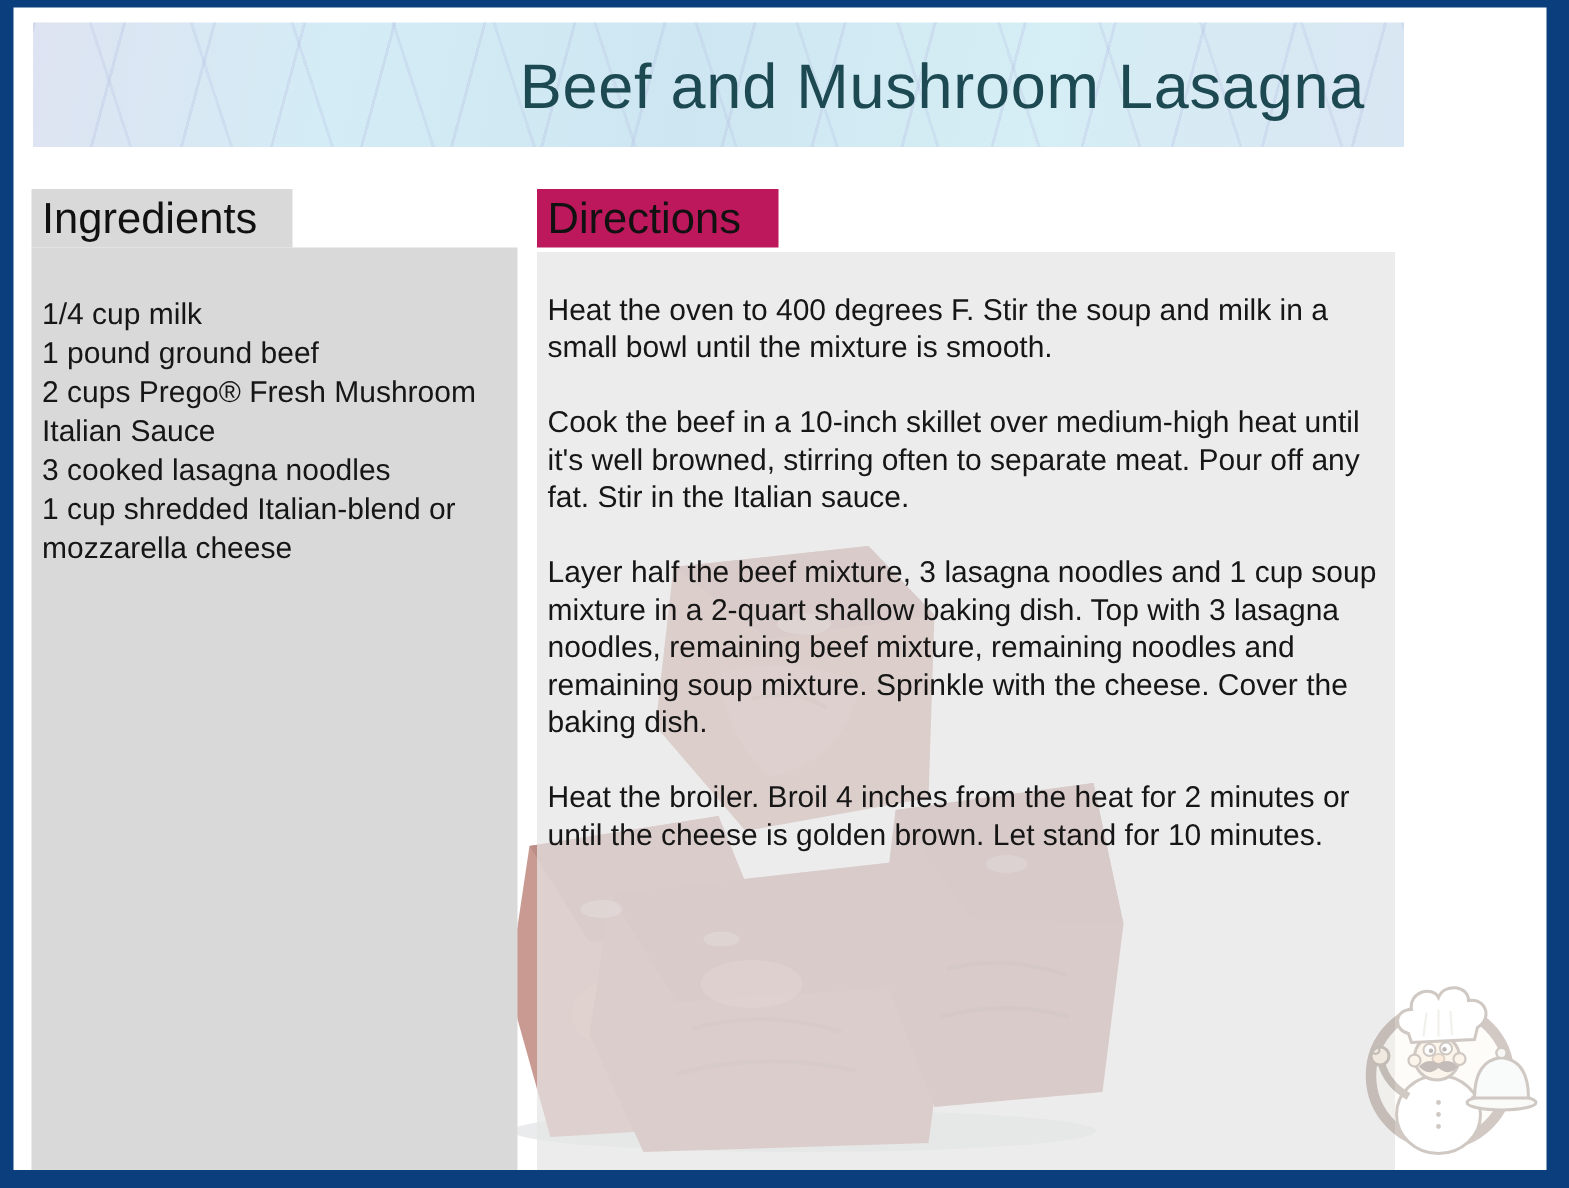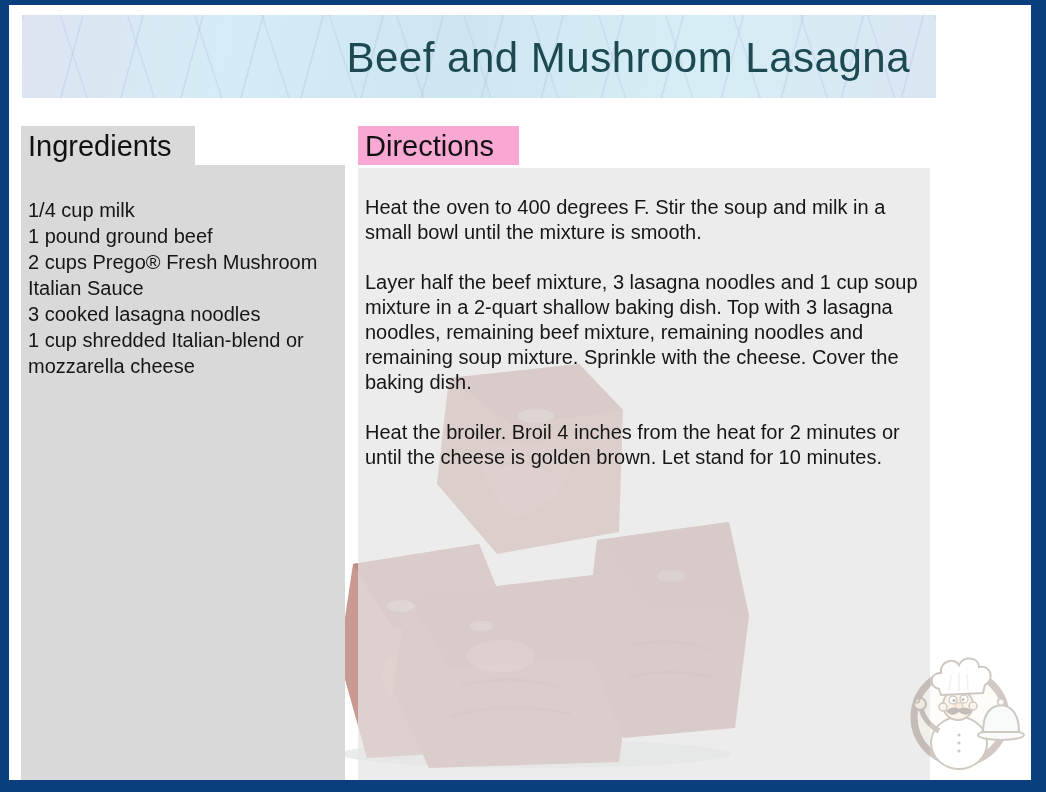--- a/index.html
+++ b/index.html
@@ -27,21 +27,21 @@
     font-size:42px; color:#1d4a52; letter-spacing:0.5px;
     white-space:nowrap;
   }
   
   .panel-heading {
     position:absolute; top:121px; height:39px;
     background:#d9d9d9; color:#111;
     font-size:29px; line-height:41px; padding-left:7px;
   }
   .ing-heading { left:12px; width:174px; }
-  .dir-heading { left:349px; width:161px; background:#f9a8d4; }
+  .dir-heading { left:349px; width:161px; background:#be185d; }
   .ing-body {
     position:absolute; left:12px; top:160px; width:324px; height:615px;
     background:#d9d9d9;
     padding:32px 6px 0 7px;
     font-size:20px; line-height:26px; color:#161616;
   }
   .ing-item { margin:0; }
   .dir-body {
     position:absolute; left:349px; top:163px; width:572px; height:612px;
     background:rgba(228,228,228,0.72);
@@ -103,20 +103,21 @@
       <p class="ing-item">1/4 cup milk</p>
       <p class="ing-item">1 pound ground beef</p>
       <p class="ing-item">2 cups Prego® Fresh Mushroom Italian Sauce</p>
       <p class="ing-item">3 cooked lasagna noodles</p>
       <p class="ing-item">1 cup shredded Italian-blend or mozzarella cheese</p>
     </div>
 
     <div class="panel-heading dir-heading layer-panel">Directions</div>
     <div class="dir-body layer-panel">
       <p class="dir-step">Heat the oven to 400 degrees F. Stir the soup and milk in a small bowl until the mixture is smooth.</p>
+      <p class="dir-step">Cook the beef in a 10-inch skillet over medium-high heat until it's well browned, stirring often to separate meat. Pour off any fat. Stir in the Italian sauce.</p>
       <p class="dir-step">Layer half the beef mixture, 3 lasagna noodles and 1 cup soup mixture in a 2-quart shallow baking dish. Top with 3 lasagna noodles, remaining beef mixture, remaining noodles and remaining soup mixture. Sprinkle with the cheese. Cover the baking dish.</p>
       <p class="dir-step">Heat the broiler. Broil 4 inches from the heat for 2 minutes or until the cheese is golden brown. Let stand for 10 minutes.</p>
     </div>
 
     <svg class="chef" viewBox="0 0 132 130" aria-hidden="true">
       <circle cx="63" cy="70" r="46" fill="#fbf7ee" stroke="#75584a" stroke-width="7"></circle>
 
       <ellipse cx="62" cy="96" rx="28" ry="26" fill="#ffffff" stroke="#6b5748" stroke-width="2"></ellipse>
       <circle cx="62" cy="88" r="1.6" fill="#6b5748"></circle>
       <circle cx="62" cy="96" r="1.6" fill="#6b5748"></circle>

